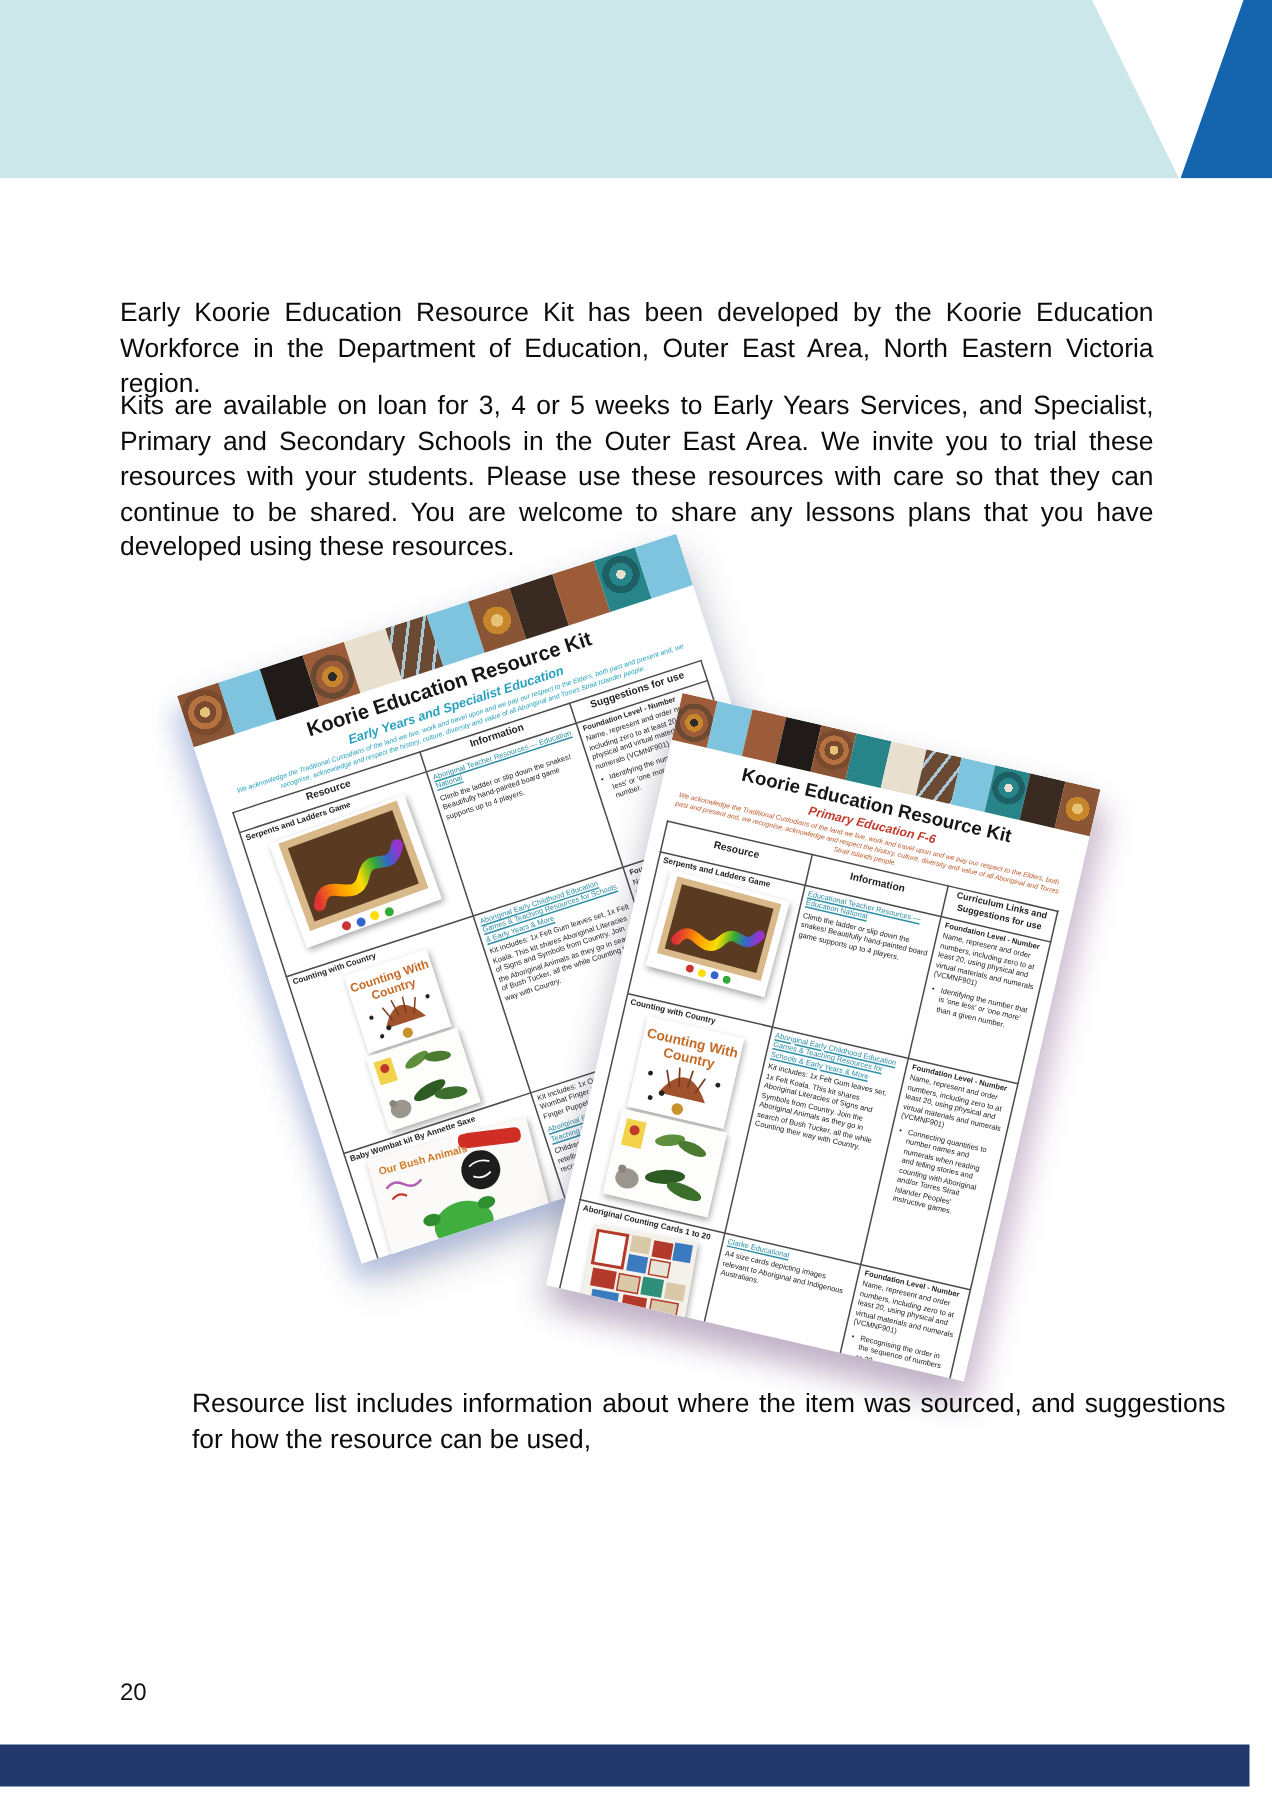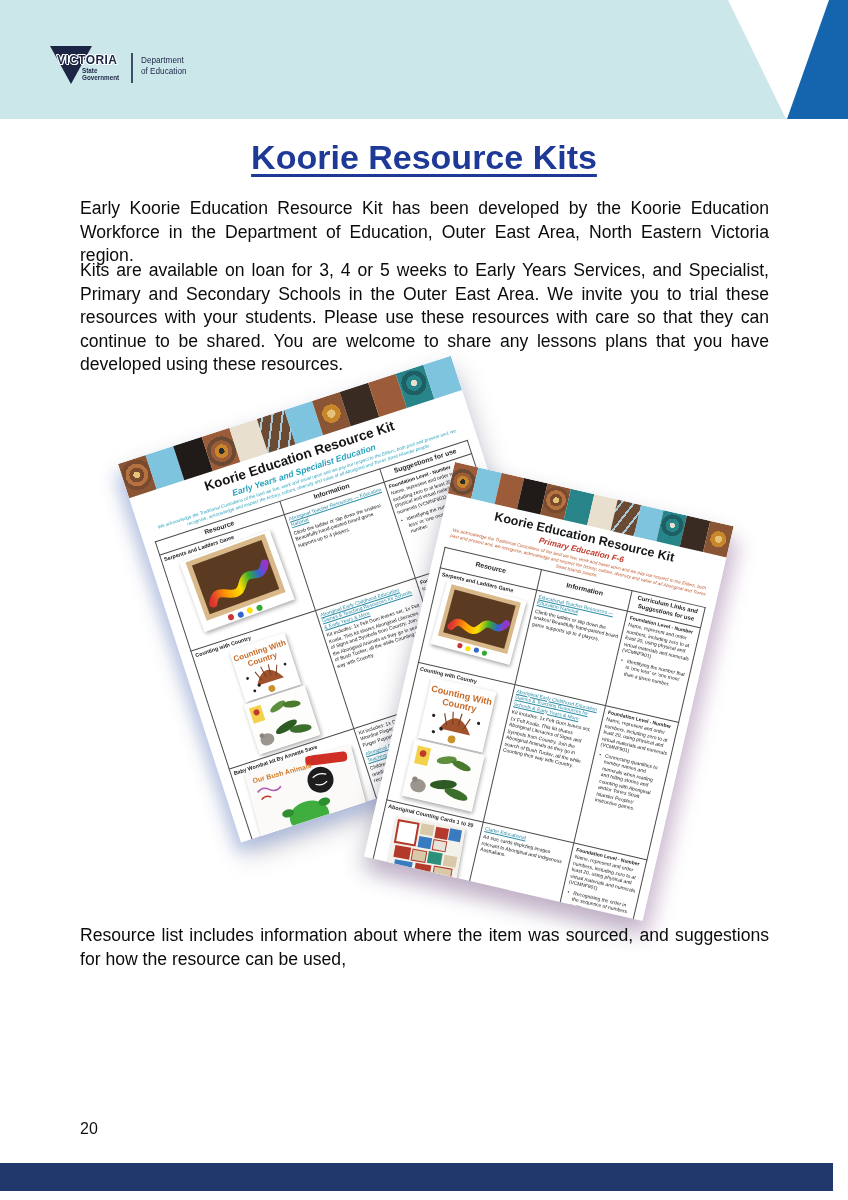--- a/index.html
+++ b/index.html
@@ -23,21 +23,21 @@
   .logo-state{position:absolute;left:34px;top:25px;font-size:6.3px;font-weight:700;line-height:1.12;
         color:var(--c-navy,#1d2545);}
   .logo-div{position:absolute;left:83px;top:11px;width:1.5px;height:30px;background:var(--c-navy,#1d2545);opacity:.8;}
   .logo-dept{position:absolute;left:93px;top:14px;font-size:8.2px;line-height:1.3;color:var(--c-navy,#1d2545);}
 
   
   .doc-title{left:0;top:138px;width:848px;text-align:center;font-size:34px;font-weight:700;
         color:var(--c-title_blue,#1e3a96);}
   .doc-title span{text-decoration:underline;text-decoration-thickness:3px;text-underline-offset:5px;}
   .para{left:80px;width:689px;font-size:17.6px;line-height:23.5px;text-align:justify;color:#0b0b0b;z-index:3;}
-  .p1{top:197px;} .p2{top:259px;} .p3{top:924px;} .p4{top:980px;}
+  .p1{top:197px;} .p2{top:259px;} .p3{top:924px;margin-left:48px;} .p4{top:980px;}
   .pageno{left:80px;top:1120px;font-size:16px;color:#111;z-index:3;}
   .footerbar{left:0;top:1163px;width:833px;height:28px;background:var(--c-footer_bar,#20386b);}
 
   
   .photo-wrap{left:90px;top:350px;width:690px;height:600px;z-index:1;}
   .kit-page{position:absolute;background:#fff;overflow:hidden;}
   .kit-left{left:28px;top:114px;width:350px;height:398px;transform:rotate(-18deg);transform-origin:top left;
         box-shadow:-7px 9px 14px rgba(130,160,230,.38),0 14px 26px rgba(60,60,90,.28);z-index:1;}
   .kit-right{left:365px;top:112px;width:286px;height:405px;transform:rotate(13deg);transform-origin:top left;
         box-shadow:12px 14px 18px rgba(190,140,190,.30),0 12px 22px rgba(60,60,90,.32);z-index:2;}
@@ -74,35 +74,21 @@
   .photo{background:#fff;box-shadow:1px 2px 4px rgba(0,0,0,.35);display:block;margin:2px auto;}
 </style>
 </head>
 <body>
 
 <div class="page">
 
   <div class="abs band"></div>
   <div class="abs corner"></div>
 
-  <div class="abs logo">
-    <div class="logo-tri"></div>
-    <div class="logo-brand">VICTORIA</div>
-    <div class="logo-state">
-      <div>State</div>
-      <div>Government</div>
-    </div>
-    <div class="logo-div"></div>
-    <div class="logo-dept">
-      <div>Department</div>
-      <div>of Education</div>
-    </div>
-  </div>
-
-  <div class="abs doc-title"><span>Koorie Resource Kits</span></div>
+
   <div class="abs para p1">Early Koorie Education Resource Kit has been developed by the Koorie Education Workforce in the Department of Education, Outer East Area, North Eastern Victoria region.</div>
   <div class="abs para p2">Kits are available on loan for 3, 4 or 5 weeks to Early Years Services, and Specialist, Primary and Secondary Schools in the Outer East Area. We invite you to trial these resources with your students. Please use these resources with care so that they can continue to be shared. You are welcome to share any lessons plans that you have developed using these resources.</div>
 
   <div class="abs photo-wrap">
 
     <div class="kit-page kit-left">
       <div class="banner">
           <i class="t-rings1"></i>
           <i class="t-blue"></i>
           <i class="t-black"></i>

